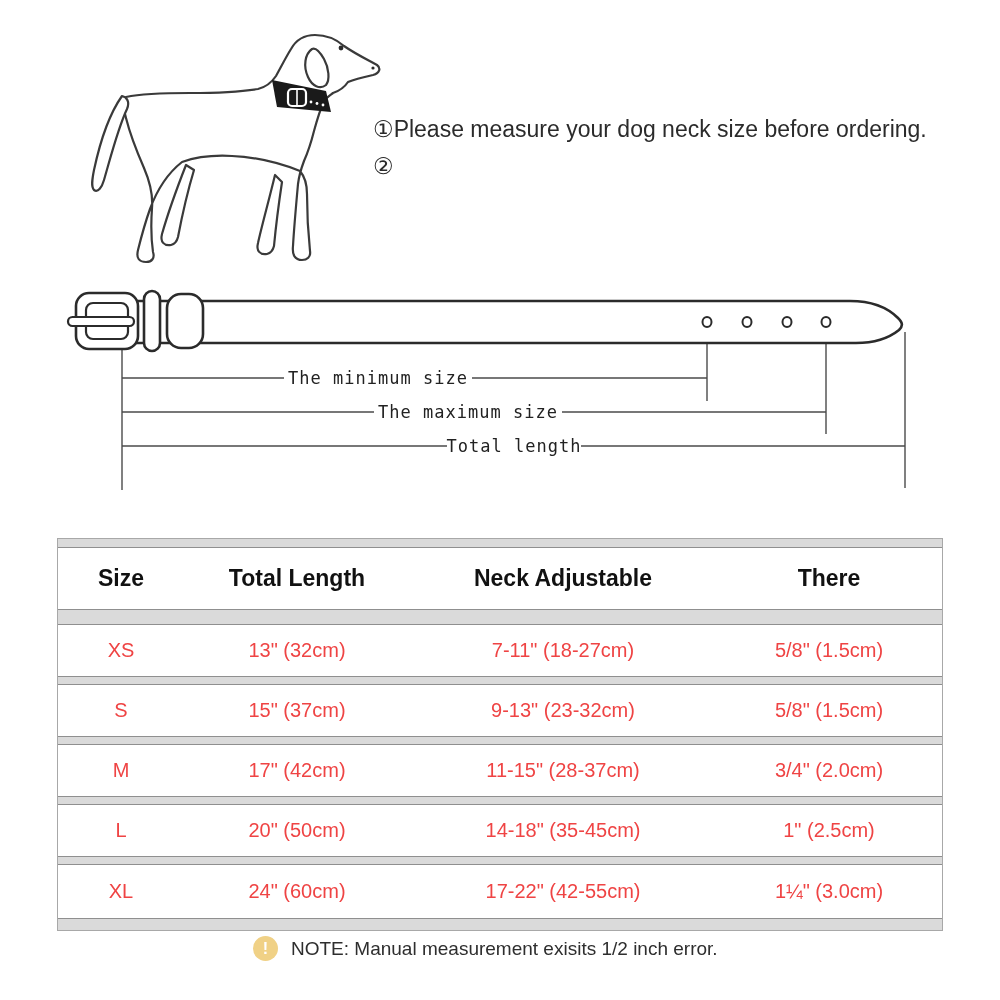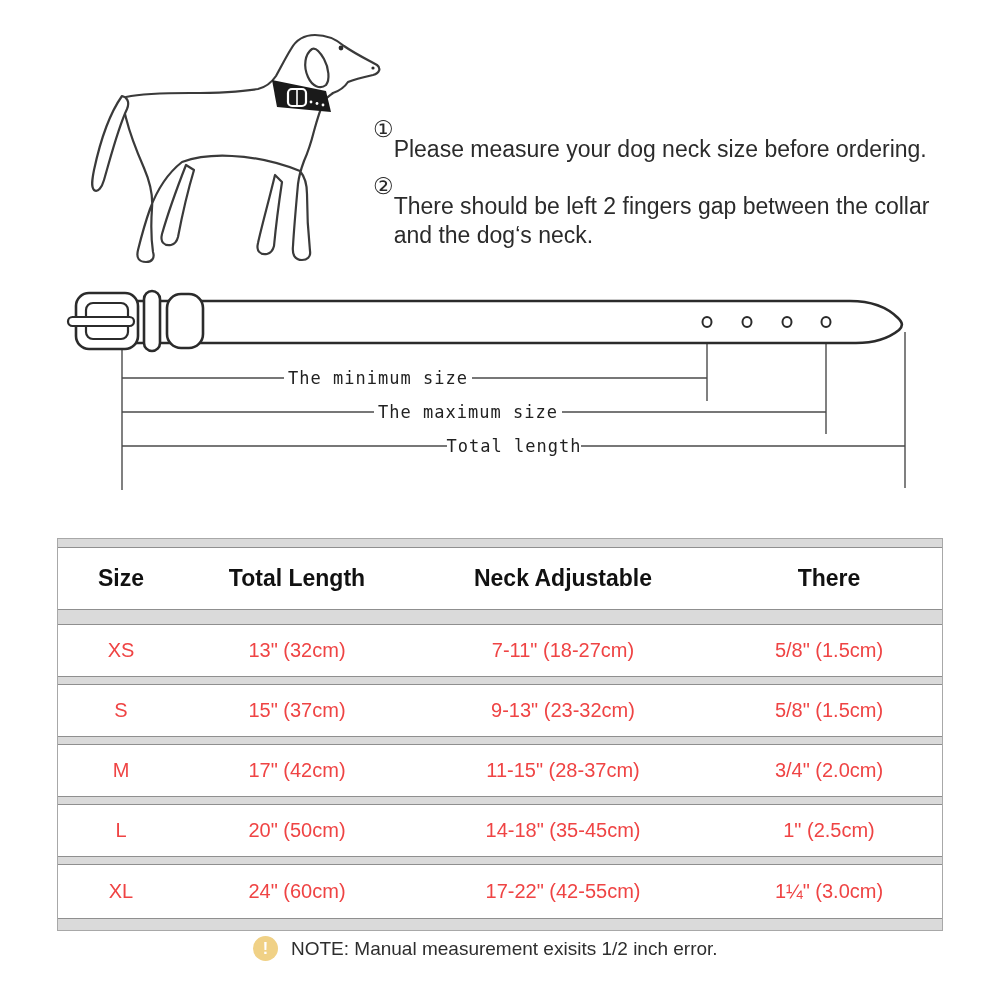--- a/index.html
+++ b/index.html
@@ -4,21 +4,21 @@
 <style>
   html,body{margin:0;padding:0;background:#ffffff;}
   body{width:1000px;height:1000px;position:relative;overflow:hidden;
        font-family:"Liberation Sans",sans-serif;color:#222;}
   .abs{position:absolute;}
 
   
   #instructions{left:373px;top:115px;width:600px;font-size:23px;color:#2b2b2b;}
   .instr-row{display:flex;align-items:flex-start;margin-bottom:8px;}
   .instr-num{flex:0 0 auto;font-size:23px;line-height:29px;}
-  .instr-text{line-height:29px;max-width:537px;margin-top:20px;}
+  .instr-text{line-height:29px;max-width:537px;}
 
   
   text.dim-label{font-family:"DejaVu Sans Mono",monospace;font-size:17px;
                  letter-spacing:1px;fill:#222;}
 
   
   #size-table{left:57px;top:514px;width:886px;height:393px;
               background:#dadada;border:1px solid #a8a8a8;box-sizing:border-box;margin-top:24px;}
   .t-row{position:absolute;left:0;width:884px;background:#ffffff;
          border-top:1px solid #8f8f8f;border-bottom:1px solid #8f8f8f;
@@ -84,21 +84,20 @@
   </g>
 </svg>
 
 <div class="abs" id="instructions">
   <div class="instr-row">
     <span class="instr-num">①</span>
     <div class="instr-text">Please measure your dog neck size before ordering.</div>
   </div>
   <div class="instr-row">
     <span class="instr-num">②</span>
-    <div class="instr-text">There should be left 2 fingers gap between the collar and the dog‘s neck.</div>
   </div>
 </div>
 
 <svg class="abs" style="left:0;top:280px;" width="1000" height="230" viewBox="0 0 1000 230">
 
   <g stroke="#4a4a4a" stroke-width="1.4">
     <line x1="122" y1="70" x2="122" y2="210"></line>
     <line x1="905" y1="52" x2="905" y2="208"></line>
     <line x1="707" y1="64" x2="707" y2="121"></line>
     <line x1="826" y1="64" x2="826" y2="154"></line>

